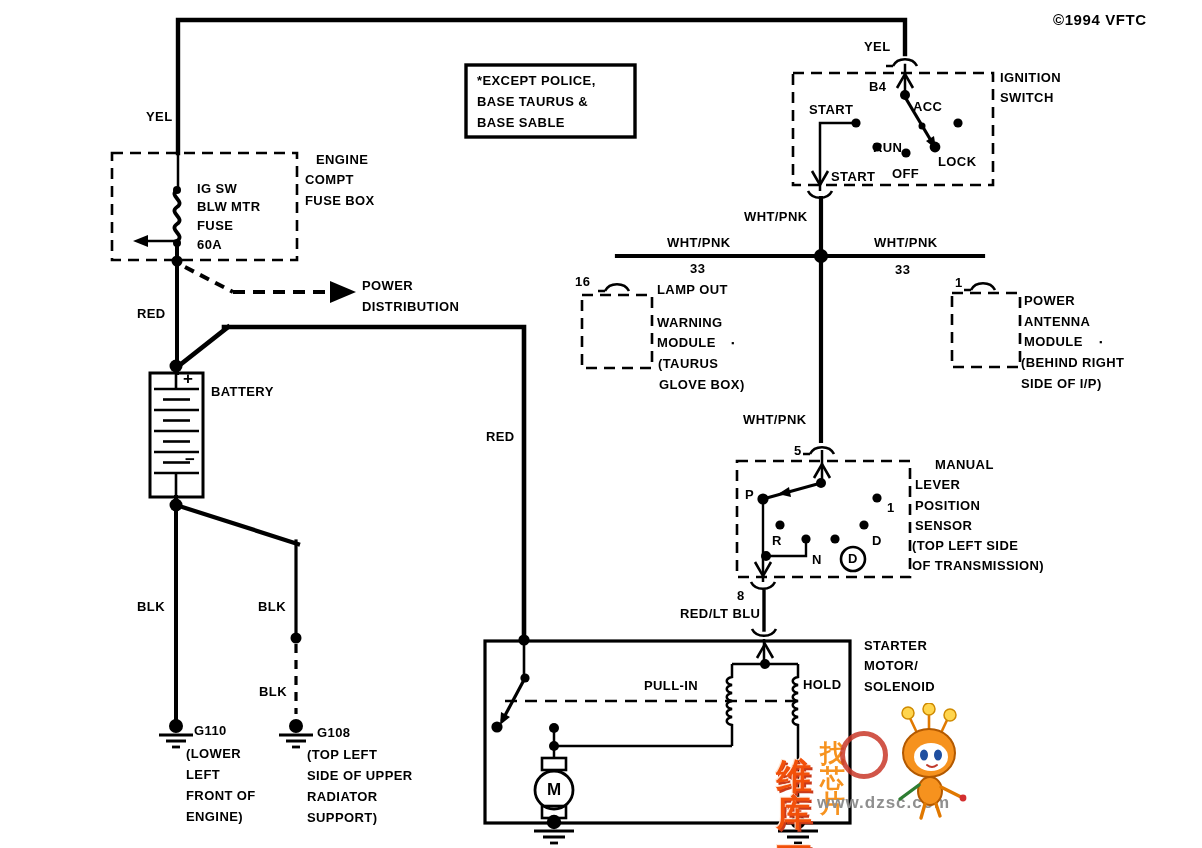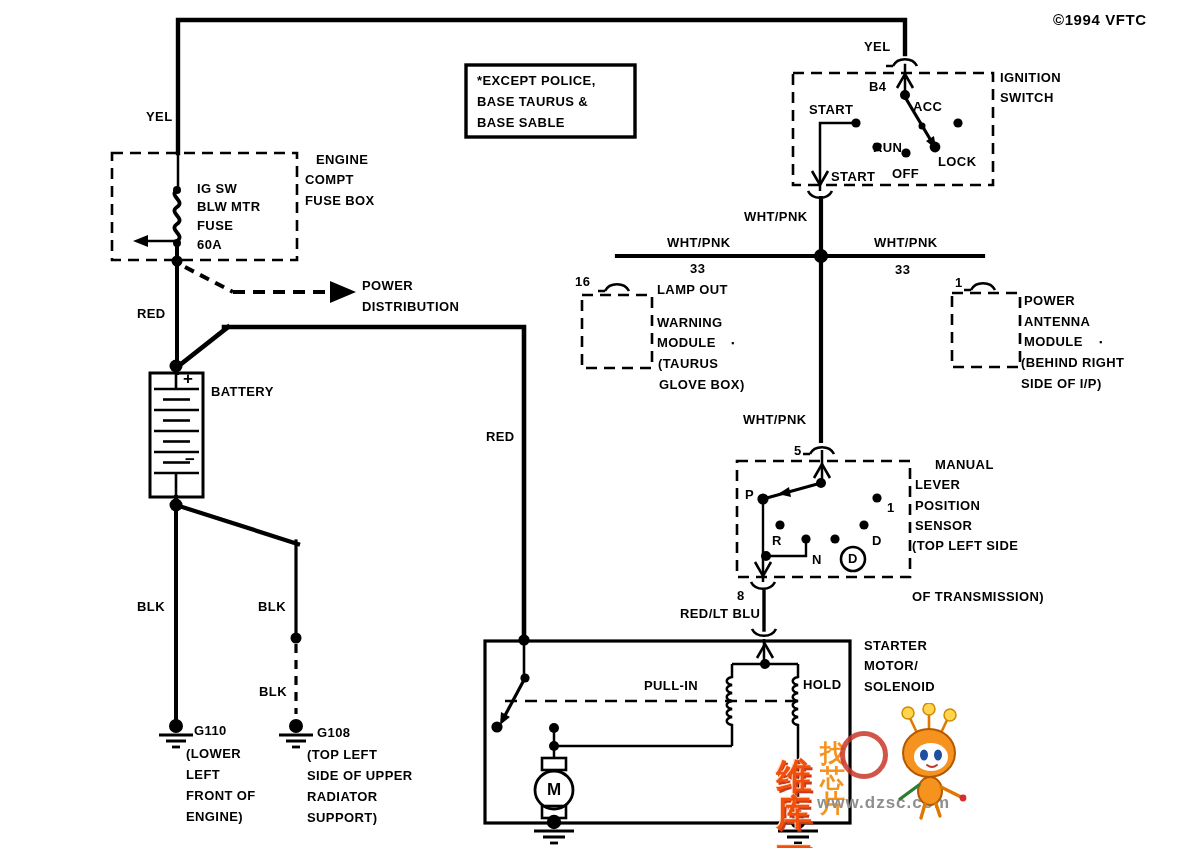--- a/index.html
+++ b/index.html
@@ -271,21 +271,21 @@
   <div class="lbl" style="left:1021px;top:356px;">(BEHIND RIGHT</div>
   <div class="lbl" style="left:1021px;top:377px;">SIDE OF I/P)</div>
 
   <div class="lbl" style="left:743px;top:413px;">WHT/PNK</div>
   <div class="lbl" style="left:794px;top:444px;">5</div>
   <div class="lbl" style="left:915px;top:458px;margin-left:20px;">MANUAL</div>
   <div class="lbl" style="left:915px;top:478px;">LEVER</div>
   <div class="lbl" style="left:915px;top:499px;">POSITION</div>
   <div class="lbl" style="left:915px;top:519px;">SENSOR</div>
   <div class="lbl" style="left:912px;top:539px;">(TOP LEFT SIDE</div>
-  <div class="lbl" style="left:912px;top:590px;">OF TRANSMISSION)</div>
+  <div class="lbl" style="left:912px;top:559px;">OF TRANSMISSION)</div>
   <div class="lbl" style="left:745px;top:488px;">P</div>
   <div class="lbl" style="left:772px;top:534px;">R</div>
   <div class="lbl" style="left:812px;top:553px;">N</div>
   <div class="lbl" style="left:872px;top:534px;">D</div>
   <div class="lbl" style="left:887px;top:501px;">1</div>
   <div class="lbl" style="left:848px;top:552px;">D</div>
   <div class="lbl" style="left:737px;top:589px;">8</div>
 
   <div class="lbl" style="left:680px;top:607px;">RED/LT BLU</div>
 

